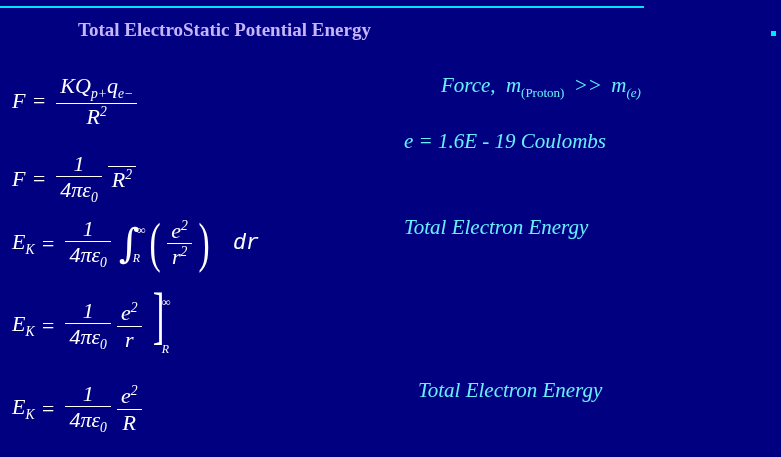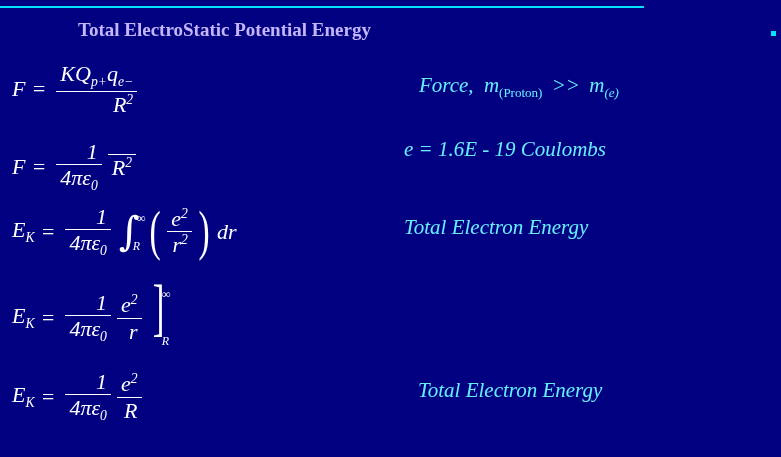--- a/index.html
+++ b/index.html
@@ -39,23 +39,23 @@
     white-space:nowrap;
     display:flex;
     align-items:center;
   }
   .eq .lhs{margin-right:6px;}
   .eq .eqs{margin:0 7px 0 0;font-style:italic;}
 
   .frac{
     display:inline-flex;
     flex-direction:column;
-    align-items:flex-end;
+    align-items:center;
     vertical-align:middle;
-    margin:0 3px;
+    margin:12px 3px;
     line-height:1.05;
   }
   .frac > .num{padding:0 4px 1px 4px;}
   .frac > .den{padding:1px 4px 0 4px;}
   .frac > .bar{
     width:100%;height:1px;background:#ffffff;
   }
 
   sup.p{font-size:0.62em;vertical-align:super;font-style:italic;}
   sub.p{font-size:0.62em;vertical-align:sub;font-style:italic;}
@@ -159,21 +159,21 @@
         <span class="bot">R</span>
       </span>
     </span>
     <span class="paren">(</span>
     <span class="frac">
       <span class="num"><span>e</span><sup class="p">2</sup></span>
       <span class="bar"></span>
       <span class="den"><span>r</span><sup class="p">2</sup></span>
     </span>
     <span class="paren">)</span>
-    <span style="margin-left:4px;">dr</span>
+    <span style="margin-left:20px;font-family:Liberation Mono, monospace;">dr</span>
   </div>
 
   <div class="eq" style="left:12px;top:287px;">
     <span class="lhs"><span>E</span><sub class="p">K</sub></span>
     <span class="eqs">=</span>
     <span class="frac">
       <span class="num">1</span>
       <span class="bar"></span>
       <span class="den"><span>4πε</span><sub class="p">0</sub></span>
     </span>
@@ -199,26 +199,26 @@
       <span class="bar"></span>
       <span class="den"><span>4πε</span><sub class="p">0</sub></span>
     </span>
     <span class="frac">
       <span class="num"><span>e</span><sup class="p">2</sup></span>
       <span class="bar"></span>
       <span class="den">R</span>
     </span>
   </div>
 
-  <div class="note" style="left:419px;top:73px;">
+  <div class="note" style="left:441px;top:73px;">
     <span>Force,</span>
     <span style="margin-left:5px;">m</span><sub class="rm">(Proton)</sub>
     <span style="margin-left:4px;">&gt;&gt;</span>
     <span style="margin-left:4px;">m</span><sub class="it">(e)</sub>
   </div>
 
-  <div class="note" style="left:404px;top:137px;text-align:center;">e = 1.6E - 19 Coulombs</div>
+  <div class="note" style="left:404px;top:129px;text-align:center;">e = 1.6E - 19 Coulombs</div>
 
   <div class="note" style="left:404px;top:215px;">Total Electron Energy</div>
 
   <div class="note" style="left:418px;top:378px;">Total Electron Energy</div>
 
 </div>
 
 </body></html>

